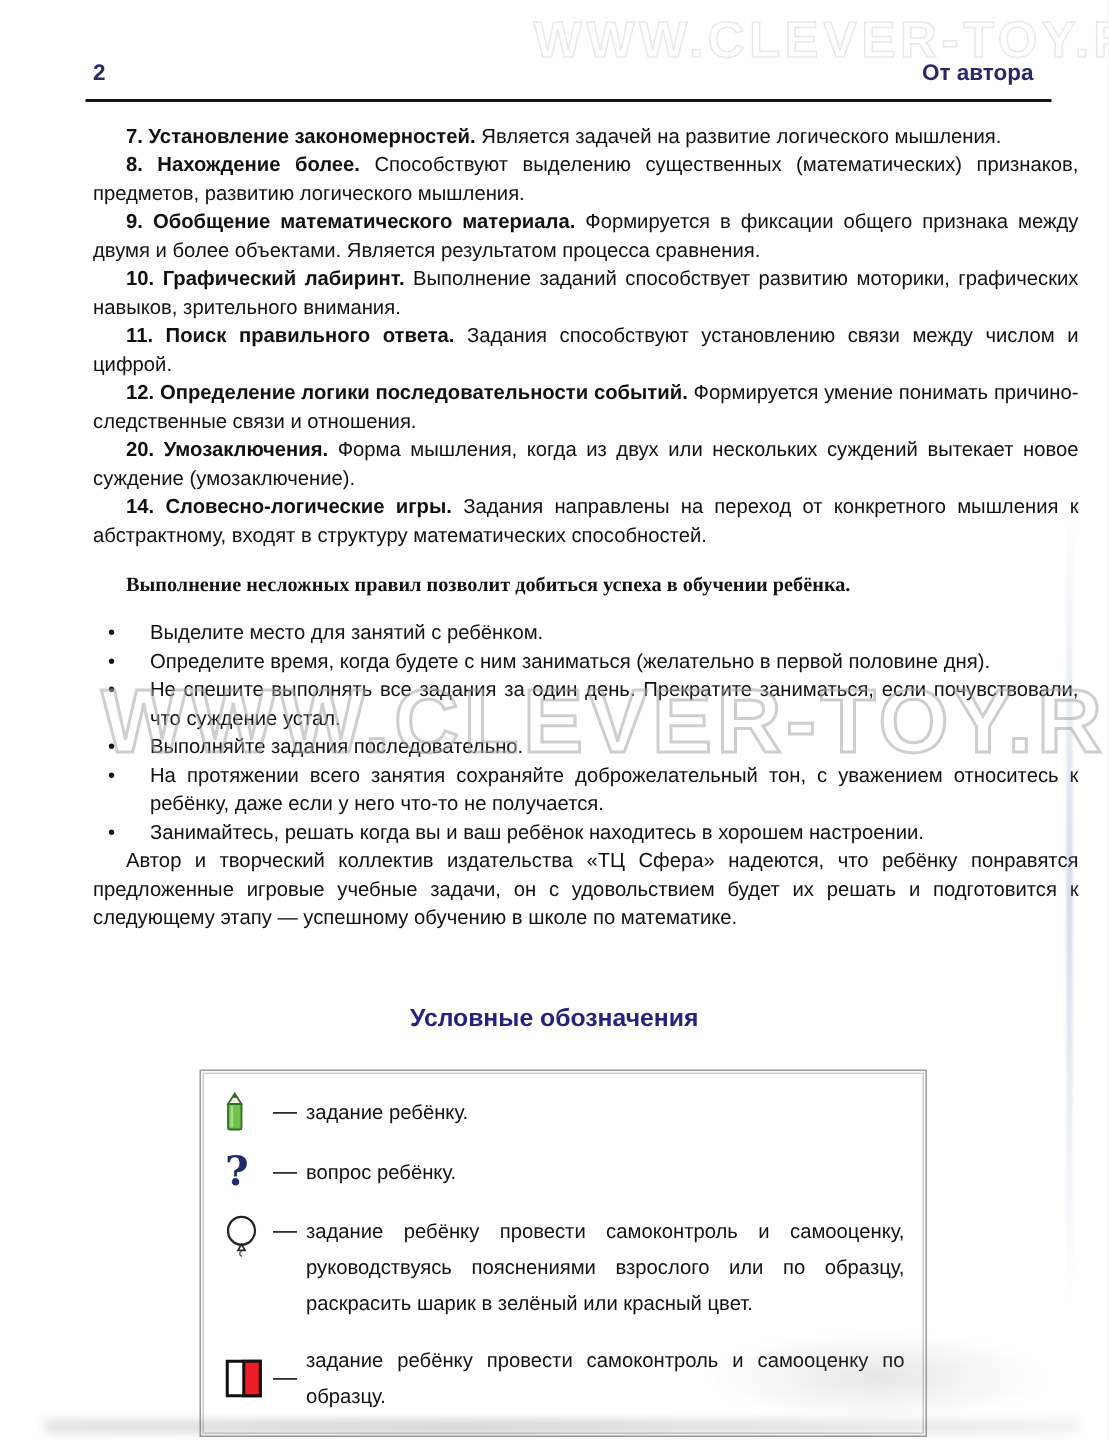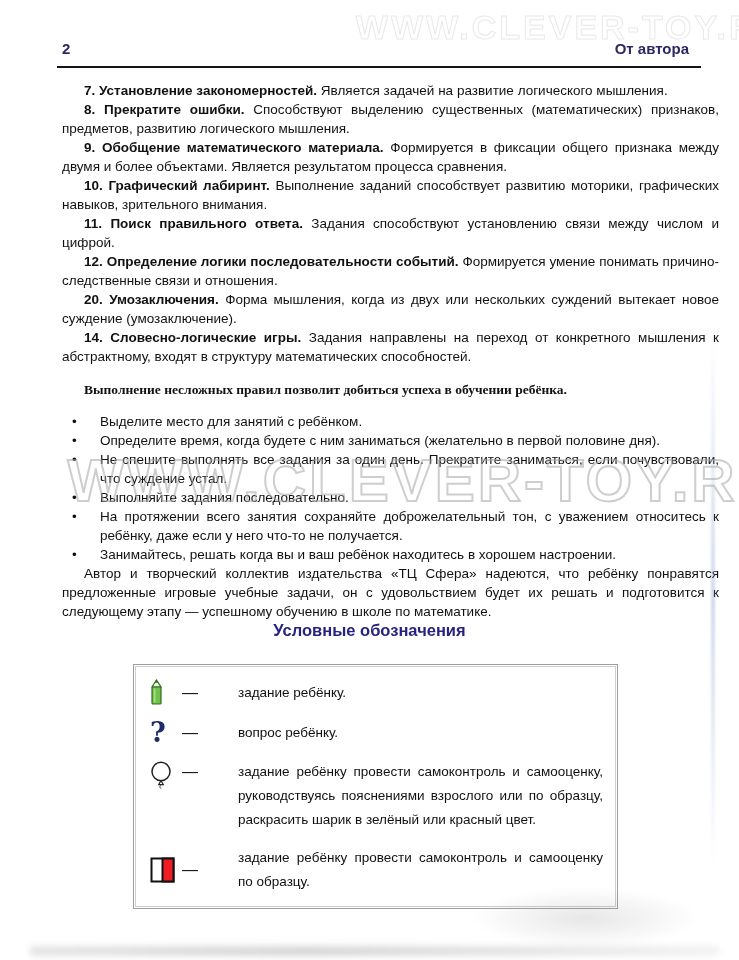--- a/index.html
+++ b/index.html
@@ -28,38 +28,39 @@
     text-align:justify;
   }
   .item,.para{margin:0;text-indent:22px;}
   .b{font-weight:bold;}
   .rules-heading{font-weight:bold;text-indent:22px;font-family:Liberation Serif, serif;}
   .bullet-row{display:flex;text-indent:0;}
   .bullet-dot{width:38px;padding-left:10px;box-sizing:border-box;flex:none;}
   .bullet-text{flex:1;text-align:justify;}
   
   .legend-title{
+    margin-top:49px;
     text-align:center;
     font-size:16.5px;font-weight:bold;color:#262380;
   }
   .legend-box{
     margin:24px auto 0 71px;
     margin-left:133px;
     width:453px;
     border:1px solid #9e9e9e;
     box-shadow:0 0 0 1px #ffffff inset, 0 0 0 2px #cfcfcf inset;
     padding:14px 14px 12px 16px;
     background:#fff;
   }
   .legend-row{display:flex;align-items:center;margin-bottom:14px;}
   .legend-row.multi{align-items:flex-start;}
   .legend-row:last-child{margin-bottom:2px;}
   .legend-icon{width:32px;flex:none;display:flex;justify-content:flex-start;}
   .legend-dash{width:22px;flex:none;line-height:24px;color:#111;}
-  .legend-text{flex:1;font-size:13.5px;line-height:24px;text-align:justify;margin-left:34px;}
+  .legend-text{flex:1;font-size:13.5px;line-height:24px;text-align:justify;}
   .qmark{
     font-family:"DejaVu Serif", serif;
     font-size:27px;font-weight:bold;color:#1d2a6b;line-height:26px;
   }
   
   .wm{
     position:absolute;left:1px;width:100%;
     text-align:right;font-weight:bold;letter-spacing:3px;
     color:transparent;
     -webkit-text-stroke:2px rgba(165,165,165,0.55);
@@ -101,21 +102,21 @@
 
   <div class="bodytext">
 
     <p class="item">
       <span class="b">7.</span>
       <span class="b">Установление закономерностей.</span>
       <span>Является задачей на развитие логического мышления.</span>
     </p>
     <p class="item">
       <span class="b">8.</span>
-      <span class="b">Прекратите ошибки.</span>
+      <span class="b">Нахождение более.</span>
       <span>Способствуют выделению существенных (математических) признаков, предметов, развитию логического мышления.</span>
     </p>
     <p class="item">
       <span class="b">9.</span>
       <span class="b">Обобщение математического материала.</span>
       <span>Формируется в фиксации общего признака между двумя и более объектами. Является результатом процесса сравнения.</span>
     </p>
     <p class="item">
       <span class="b">10.</span>
       <span class="b">Графический лабиринт.</span>

